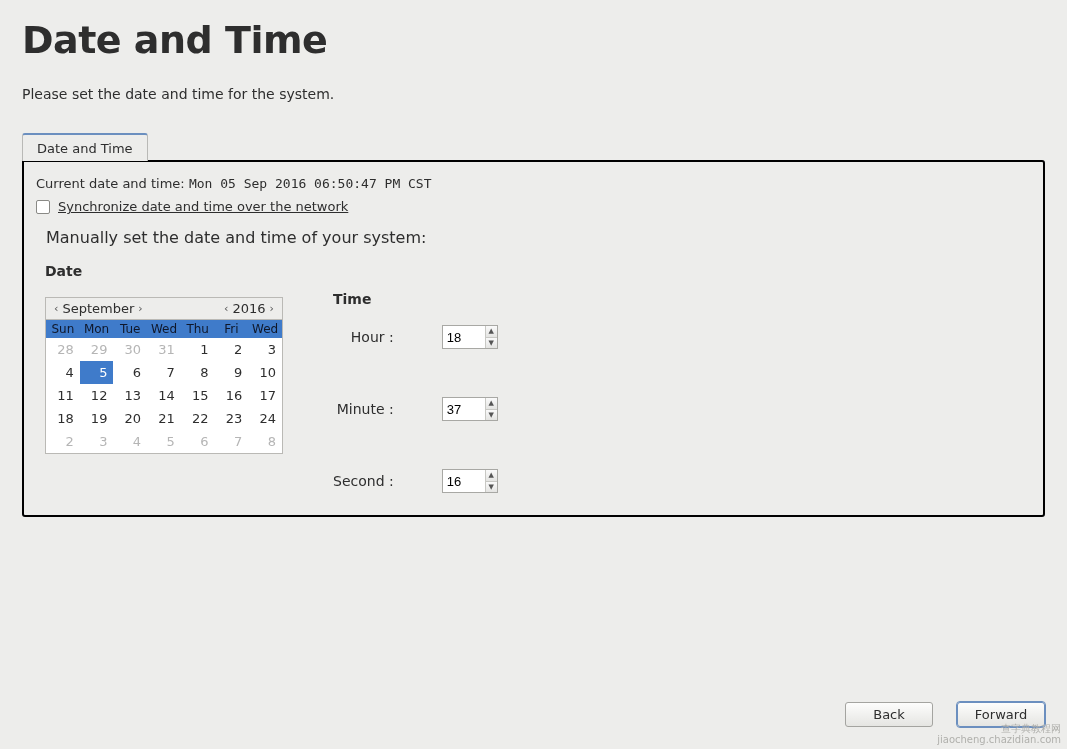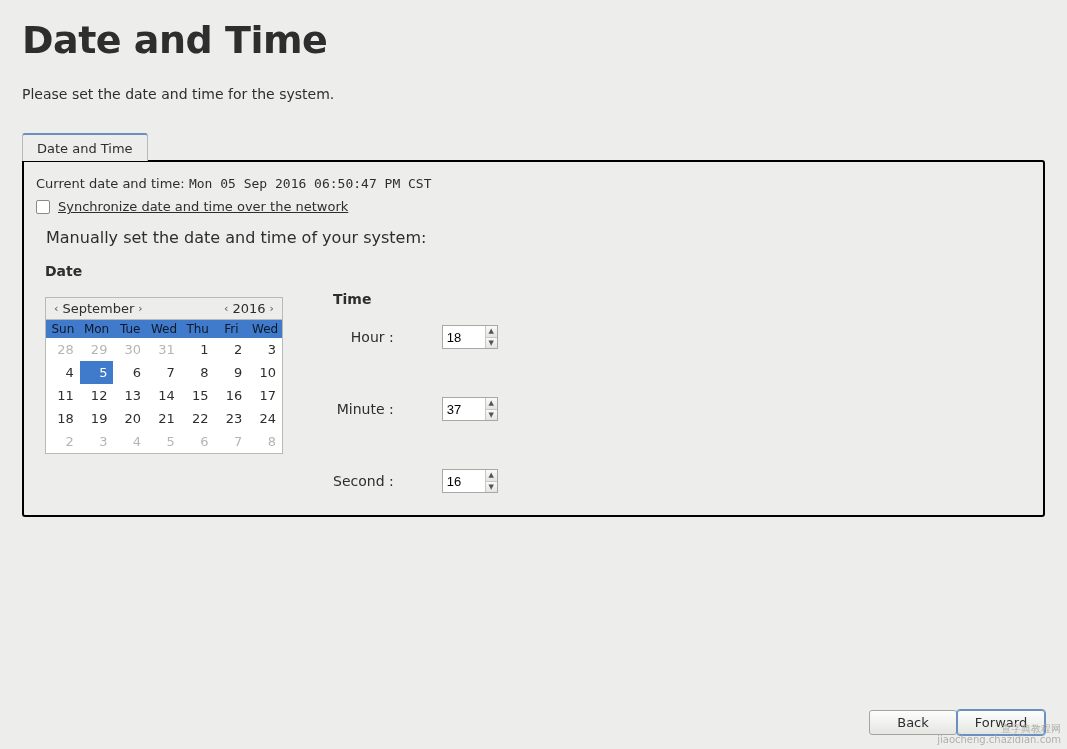--- a/index.html
+++ b/index.html
@@ -155,23 +155,23 @@
     font-size: 7px;
     color: #555;
     cursor: pointer;
   }
   .sbtn:first-child { border-bottom: 1px solid #c8c8c4; }
 
   
   .footer {
     position: absolute;
     right: 22px;
-    bottom: 14px;
-    display: flex;
-    gap: 0;
+    bottom: 22px;
+    display: flex;
+    gap: 24px;
   }
   .btn {
     border: 1px solid #a4a4a0;
     border-radius: 3px;
     padding: 4px 0;
     width: 86px;
     text-align: center;
     background: linear-gradient(#fdfdfc,#e5e5e2);
     font-size: 13px;
     cursor: pointer;

